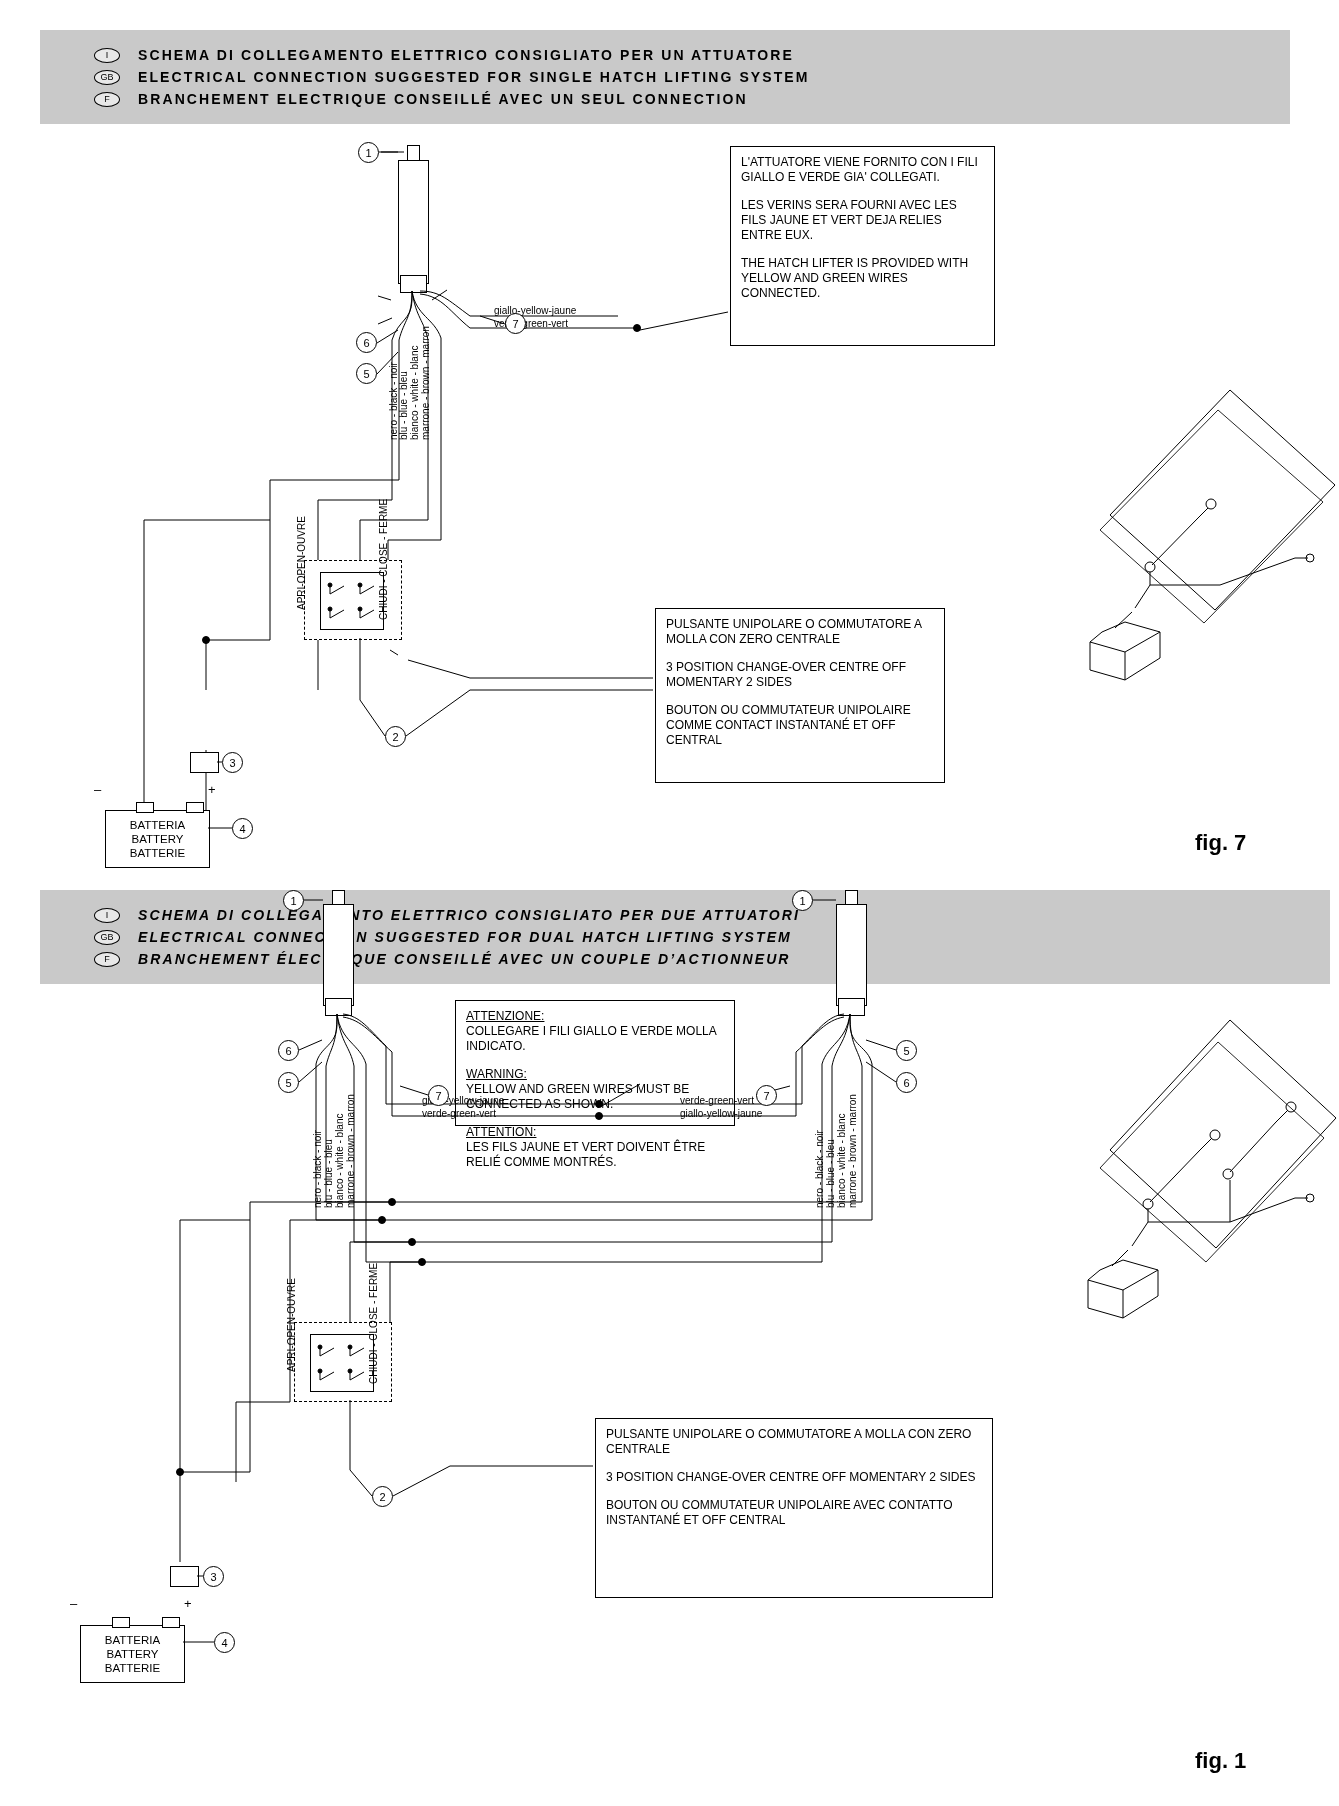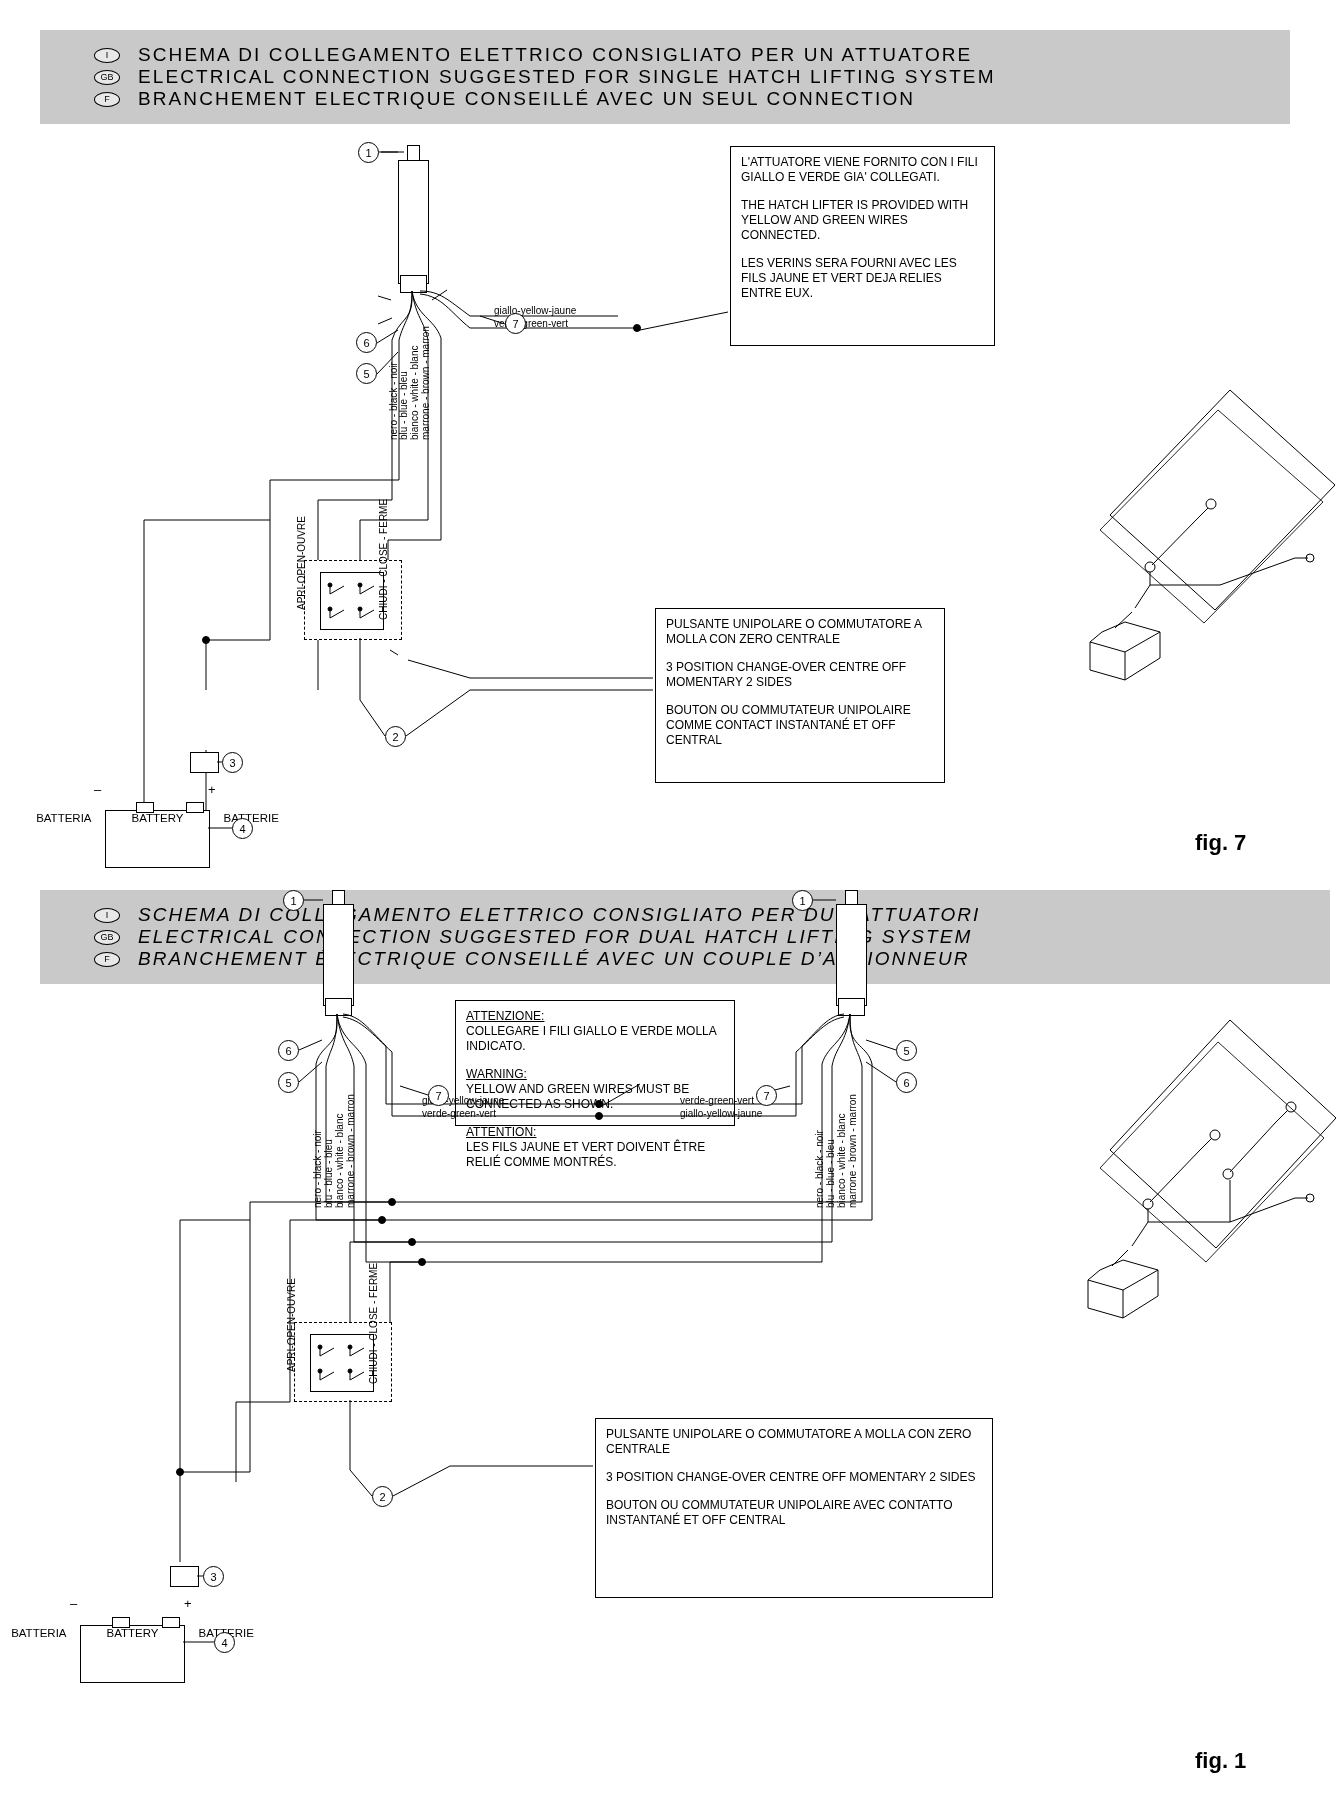--- a/index.html
+++ b/index.html
@@ -26,21 +26,21 @@
   .band-row{display:flex;align-items:center;height:22px;}
   .flagbox{
     width:26px;height:15px;margin-left:54px;margin-right:18px;
     border:1px solid #000;border-radius:50%/50%;
     background:#e8e8e8;
     display:flex;align-items:center;justify-content:center;
     font-size:9px;letter-spacing:0;font-weight:normal;
     box-sizing:border-box;
   }
   .band-txt{
-    font-size:19px;font-weight:normal;letter-spacing:2.1px;
+    font-size:14px;font-weight:bold;letter-spacing:2.1px;
     white-space:nowrap;
   }
   .band-txt.it{font-style:normal;}
   .band5 .band-txt{font-style:italic;}
 
   
   .note{
     position:absolute;border:1px solid #000;background:#fff;
     font-size:12px;line-height:15px;padding:8px 10px;box-sizing:border-box;
   }
@@ -68,21 +68,21 @@
   .hlabel{position:absolute;font-size:10px;white-space:nowrap;}
 
   
   .switch-box{position:absolute;border:1px dashed #000;background:#fff;}
   .switch-inner{position:absolute;border:1px solid #000;background:#fff;}
 
   
   .battery{
     position:absolute;border:1px solid #000;background:#fff;
     font-size:11.5px;line-height:14px;text-align:center;
-    display:flex;flex-direction:row;justify-content:center;gap:40px;
+    display:flex;flex-direction:column;justify-content:center;
   }
   .batt-term{position:absolute;border:1px solid #000;background:#fff;}
   .sign{position:absolute;font-size:13px;}
 
   .fuse{position:absolute;border:1px solid #000;background:#fff;}
 
   .figlabel{position:absolute;font-size:22px;font-weight:bold;}
 
   svg{position:absolute;top:0;left:0;overflow:visible;}
   .iso{position:absolute;}
@@ -102,22 +102,22 @@
       <div class="band-txt">ELECTRICAL CONNECTION SUGGESTED FOR SINGLE HATCH LIFTING SYSTEM</div>
     </div>
     <div class="band-row">
       <div class="flagbox">F</div>
       <div class="band-txt">BRANCHEMENT ELECTRIQUE CONSEILLÉ AVEC UN SEUL CONNECTION</div>
     </div>
   </div>
 
   <div class="note" style="left:730px;top:146px;width:265px;height:200px;">
     <p>L'ATTUATORE VIENE FORNITO CON I FILI GIALLO E VERDE GIA' COLLEGATI.</p>
+    <p>LES VERINS SERA FOURNI AVEC LES FILS JAUNE ET VERT DEJA RELIES ENTRE EUX.</p>
     <p>THE HATCH LIFTER IS PROVIDED WITH YELLOW AND GREEN WIRES CONNECTED.</p>
-    <p>LES VERINS SERA FOURNI AVEC LES FILS JAUNE ET VERT DEJA RELIES ENTRE EUX.</p>
   </div>
 
   <div class="note" style="left:655px;top:608px;width:290px;height:175px;">
     <p>PULSANTE UNIPOLARE O COMMUTATORE A MOLLA CON ZERO CENTRALE</p>
     <p>3 POSITION CHANGE-OVER CENTRE OFF MOMENTARY 2 SIDES</p>
     <p>BOUTON  OU COMMUTATEUR UNIPOLAIRE COMME CONTACT INSTANTANÉ ET OFF CENTRAL</p>
   </div>
 
   <div class="act-rod" style="left:407px;top:145px;width:11px;height:15px;"></div>
   <div class="act-body" style="left:398px;top:160px;width:29px;height:122px;"></div>

